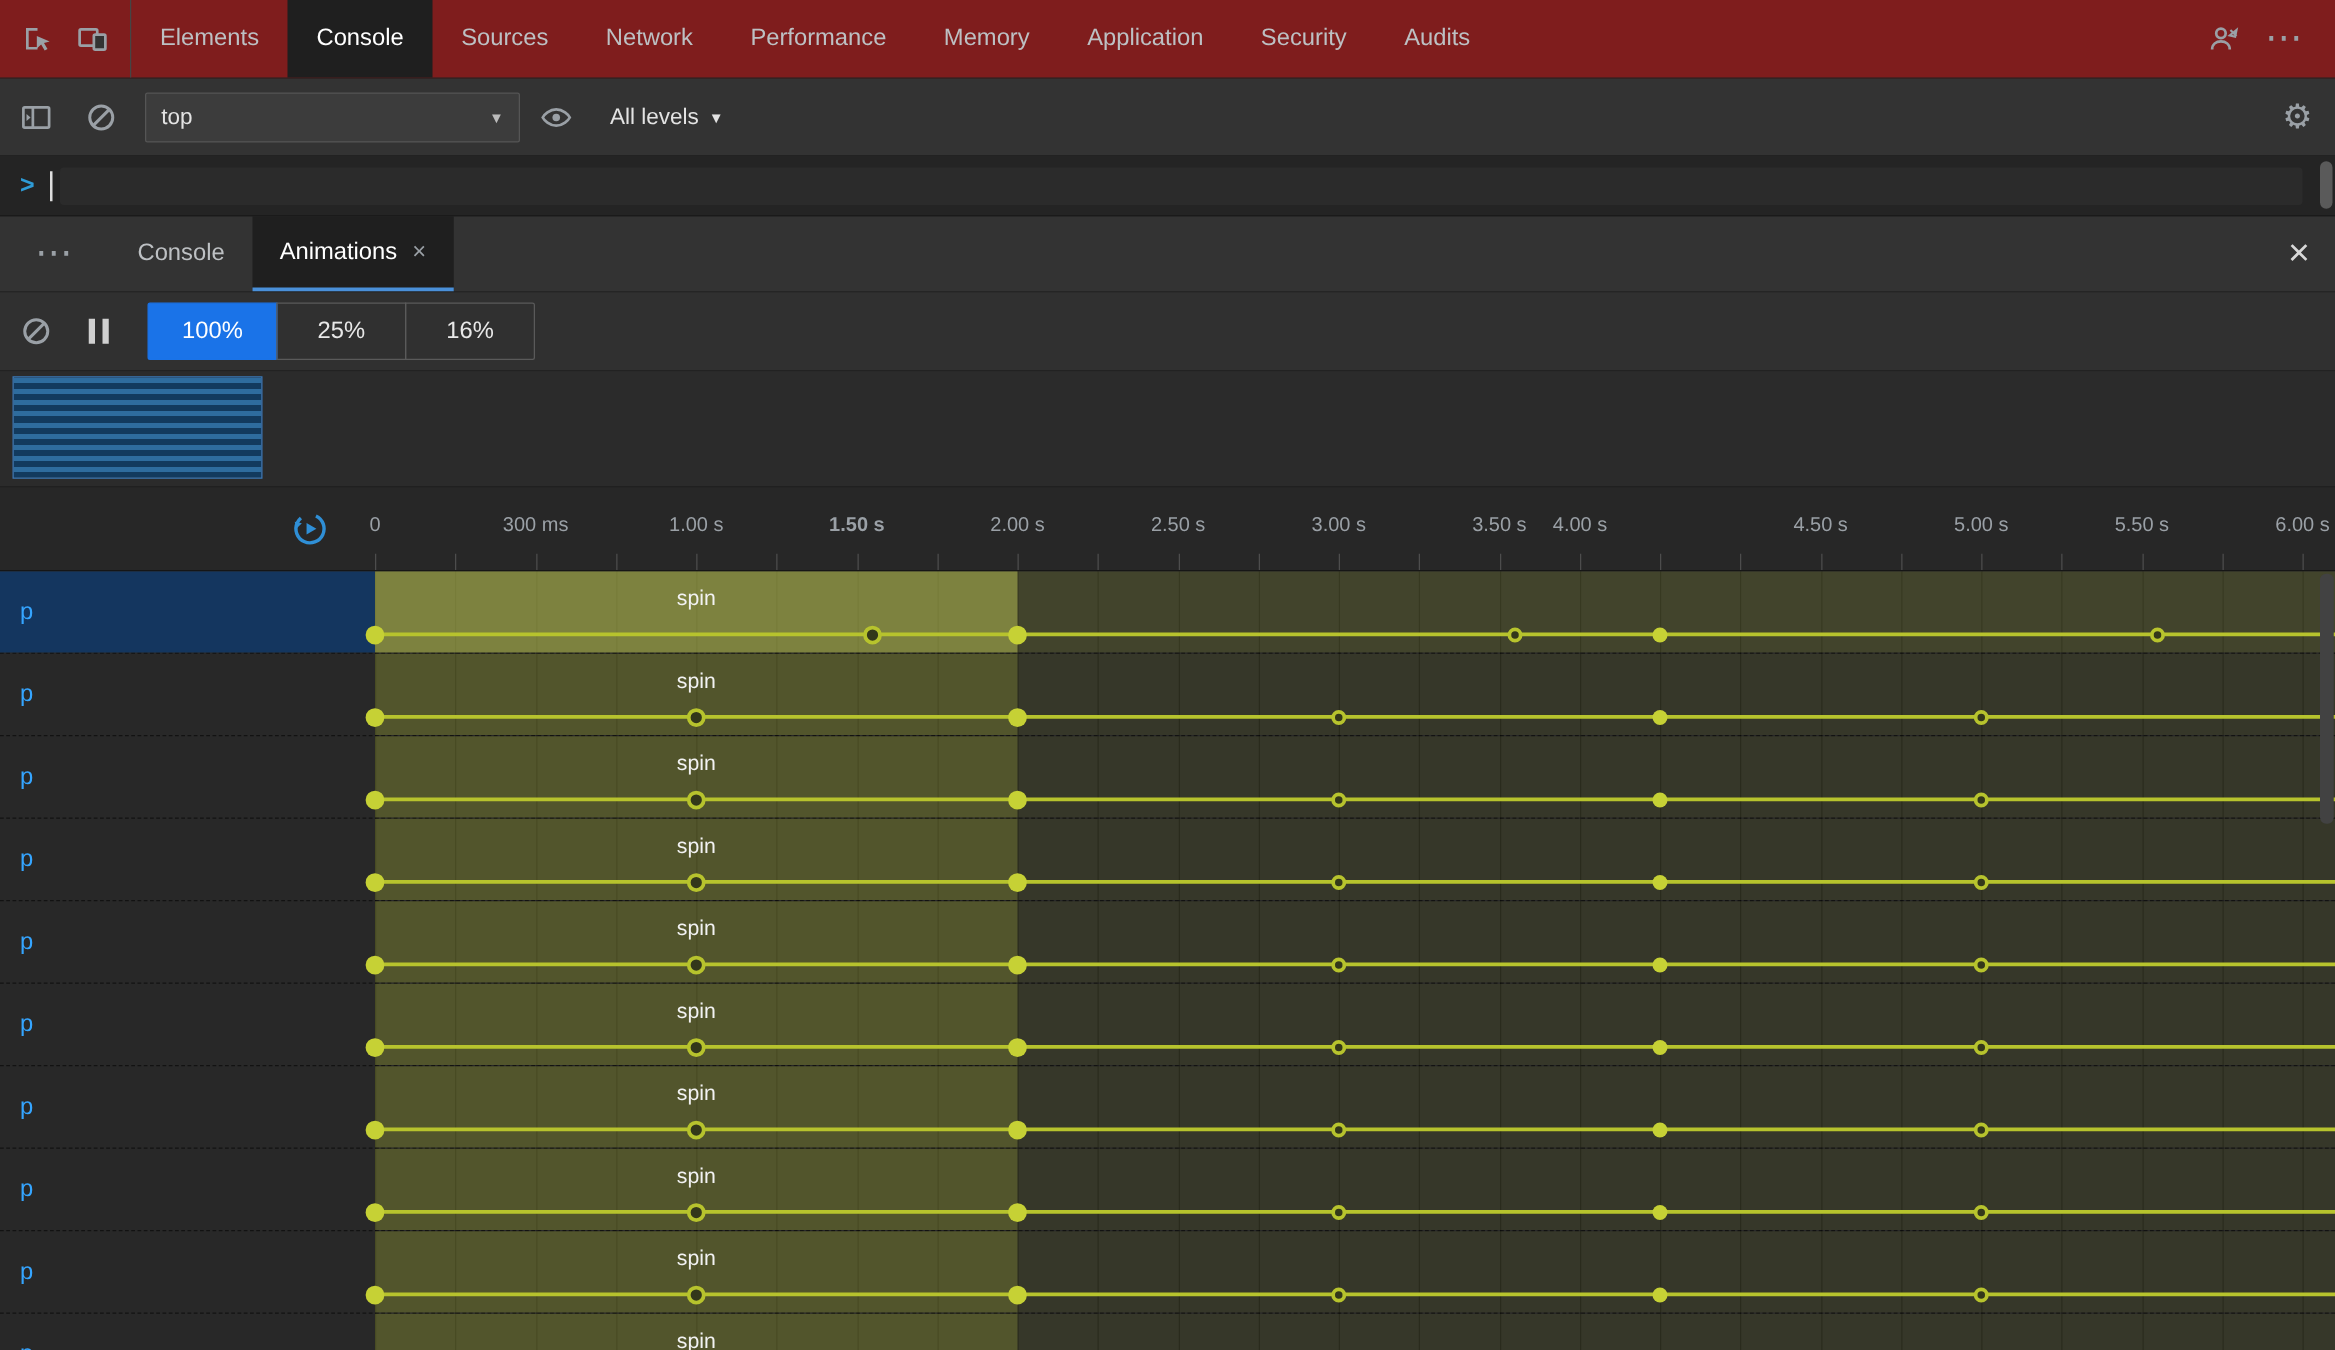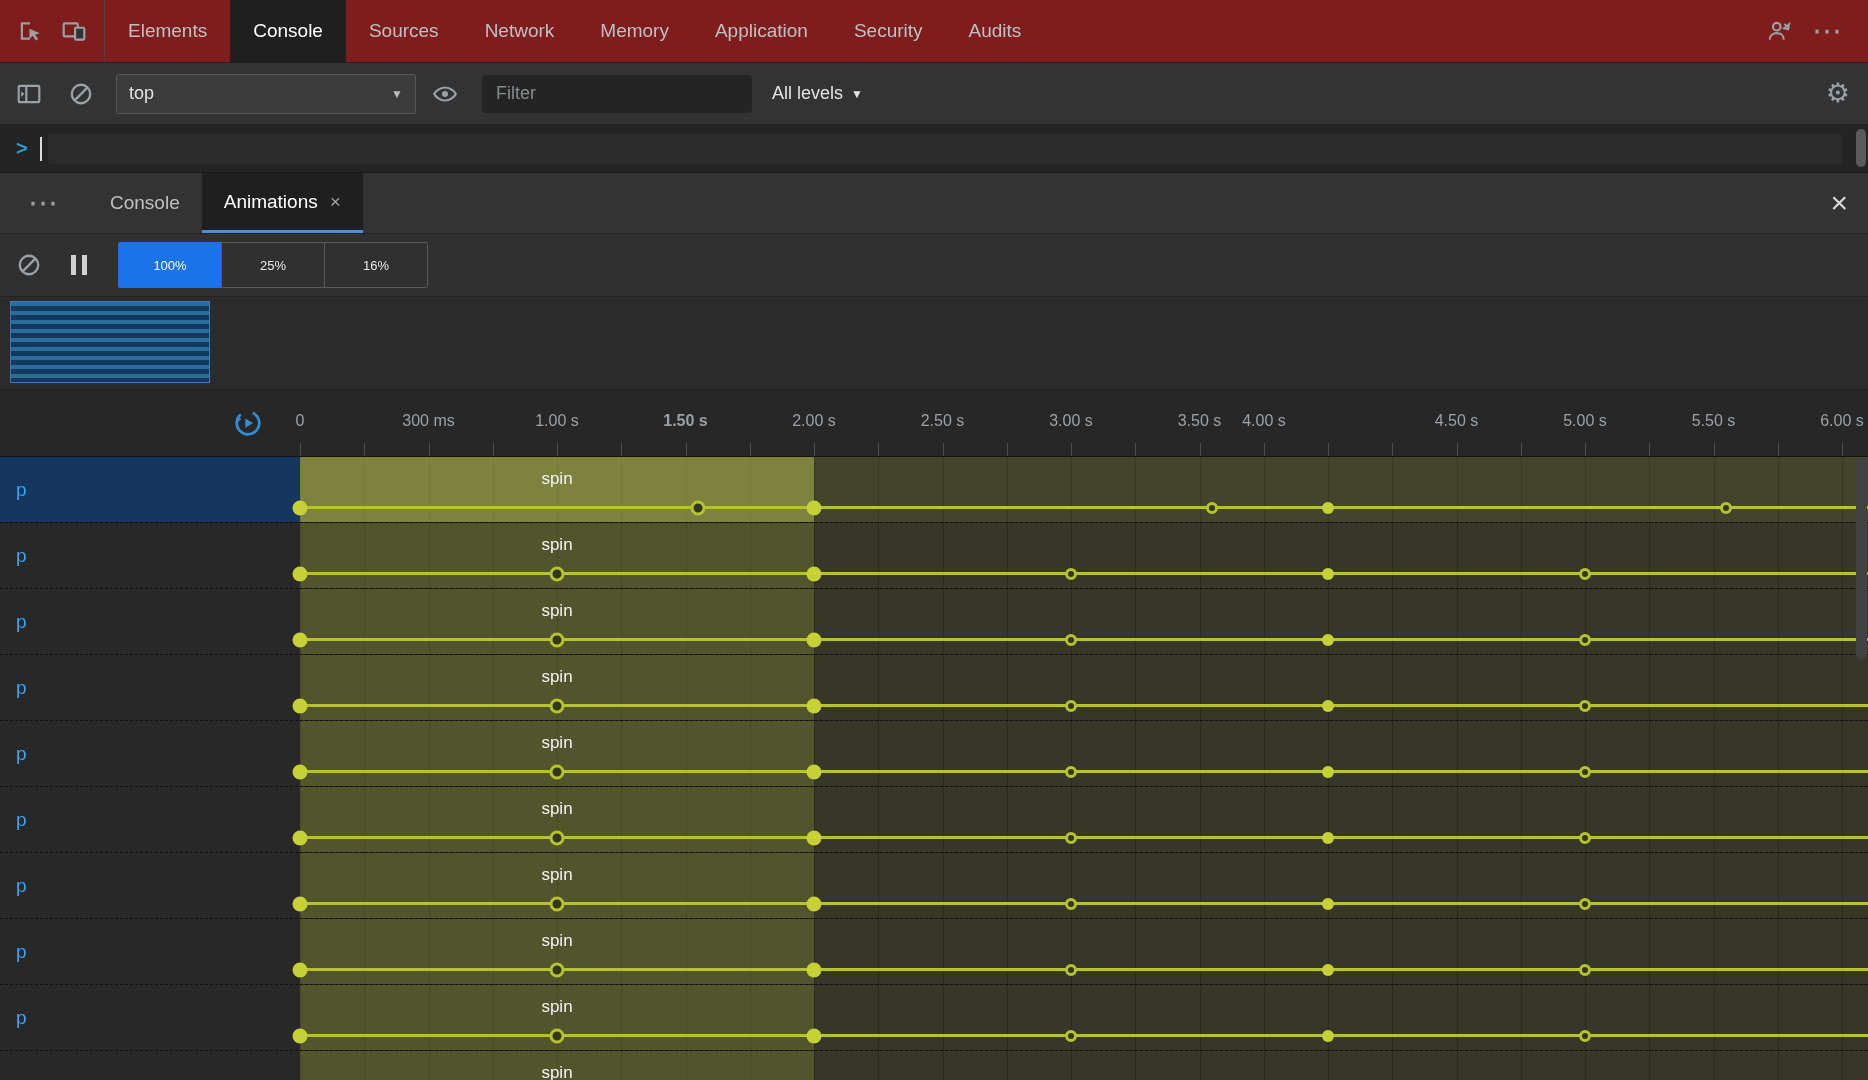--- a/index.html
+++ b/index.html
@@ -40,21 +40,21 @@
   .drawer-tab{display:flex;align-items:center;padding:0 22px;font-size:19px;color:#bdc0c3;position:relative;white-space:nowrap;}
   .drawer-tab.active{background:#1f1f1f;color:#ffffff;border-bottom:3px solid #4a90d9;}
   .drawer-tab .tab-close{margin-left:12px;font-size:19px;color:#9aa0a6;}
   .drawer-close{margin-left:auto;display:flex;align-items:center;padding:0 20px;font-size:30px;color:#d8d8d8;}
 
   
   .anim-toolbar{height:62px;flex:none;background:#303030;display:flex;align-items:center;border-bottom:1px solid #222;}
   .pause-icon{width:46px;height:46px;display:flex;align-items:center;justify-content:center;gap:6px;margin-left:4px;}
   .pause-icon i{display:block;width:5px;height:20px;background:#d0d0d0;}
   .rate-group{display:flex;margin-left:16px;}
-  .rate-btn{height:44px;min-width:70px;padding:0 16px;display:flex;align-items:center;justify-content:center;font-size:13px;color:#e8e8e8;background:transparent;border:1px solid #5a5a5a;margin-left:-1px;}
+  .rate-btn{height:44px;min-width:70px;padding:0 16px;display:flex;align-items:center;justify-content:center;font-size:19px;color:#e8e8e8;background:transparent;border:1px solid #5a5a5a;margin-left:-1px;}
   .rate-btn:first-child{border-radius:2px 0 0 2px;margin-left:0;}
   .rate-btn:last-child{border-radius:0 2px 2px 0;}
   .rate-btn.active{background:#1a73e8;border-color:#1a73e8;color:#ffffff;}
 
   
   .preview-strip{height:92px;flex:none;background:#2b2b2b;border-bottom:1px solid #1e1e1e;position:relative;}
   .preview-tile{position:absolute;left:10px;top:4px;width:200px;height:82px;border:1px solid #3b79b8;background:repeating-linear-gradient(180deg,#2e6c9e 0px,#2e6c9e 4px,#123a5e 4px,#123a5e 9px);box-sizing:border-box;}
 
   
   .timeline-ruler{height:66px;flex:none;position:relative;background:#272727;border-bottom:1px solid #161616;}
@@ -101,20 +101,21 @@
             <rect x="2.5" y="5" width="13" height="12" rx="1" fill="none" stroke="#9aa0a6" stroke-width="2"></rect>
             <rect x="13" y="9" width="8.5" height="11" rx="1" fill="#333333" stroke="#9aa0a6" stroke-width="2"></rect>
           </svg>
       </div>
     </div>
     <div class="tabs-strip">
         <div class="tab">Elements</div>
         <div class="tab active">Console</div>
         <div class="tab">Sources</div>
         <div class="tab">Network</div>
+        <div class="tab">Performance</div>
         <div class="tab">Memory</div>
         <div class="tab">Application</div>
         <div class="tab">Security</div>
         <div class="tab">Audits</div>
       </div>
     <div class="tabbar-right">
       <div class="tbar-icon">
         <svg width="28" height="26" viewBox="0 0 24 24" fill="none" stroke="#9aa0a6" stroke-width="2">
             <circle cx="9" cy="8" r="3.5"></circle>
             <path d="M2.5 20c0-4 3-6 6.5-6s6.5 2 6.5 6"></path>
@@ -142,21 +143,20 @@
     <div class="context-select">
       <span>top</span>
       <span class="caret">▼</span>
     </div>
     <div class="ct-icon">
       <svg width="28" height="26" viewBox="0 0 24 24">
           <path d="M12 6c5 0 9 4 10 6-1 2-5 6-10 6S3 14 2 12c1-2 5-6 10-6z" fill="none" stroke="#9aa0a6" stroke-width="2"></path>
           <circle cx="12" cy="12" r="2.8" fill="#9aa0a6"></circle>
         </svg>
     </div>
-    <input class="filter-input" type="text" placeholder="Filter" style="">
     <div class="levels">
       <span>All levels</span>
       <span class="caret">▼</span>
     </div>
     <span class="gear">⚙</span>
   </div>
 
   <div class="console-prompt">
     <span class="prompt-chevron">&gt;</span>
     <span class="prompt-caret"></span>

